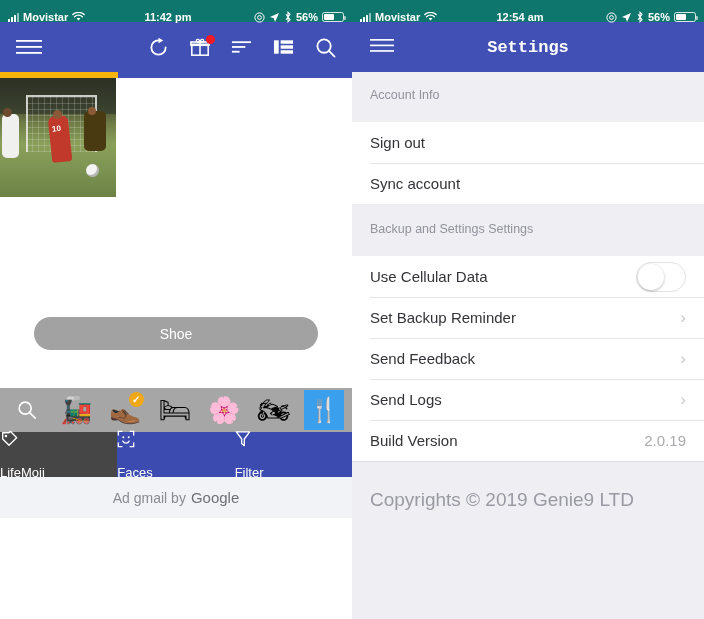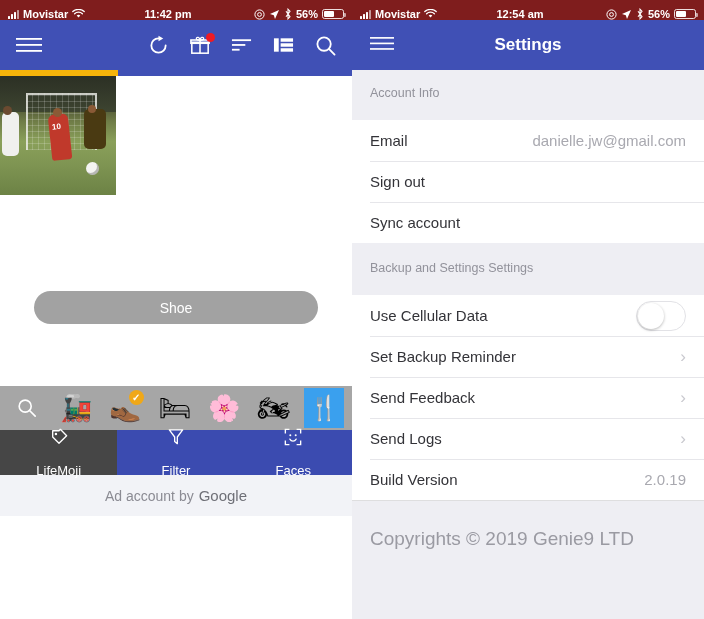--- a/index.html
+++ b/index.html
@@ -10,23 +10,23 @@
     overflow: hidden;
   }
   .screens { display: flex; width: 704px; height: 619px; }
   .screen { width: 352px; height: 619px; position: relative; overflow: hidden; }
   .screen-left { background: #ffffff; }
   .screen-right { background: #eeeef3; }
 
   
   .statusbar {
     height: 20px; width: 100%;
-    background: #7f1d1d;
-    display: flex; align-items: flex-end;
-    padding: 0 8px;
+    background: #0f766e;
+    display: flex; align-items: flex-start;
+    padding: 11px 8px;
     color: #ffffff;
     font-size: 11px; font-weight: bold;
     position: relative;
   }
   .sb-left { display: flex; align-items: center; gap: 4px; }
   .sb-center {
     position: absolute; left: 0; right: 16px; text-align: center;
     font-size: 11px; font-weight: bold; pointer-events: none;
   }
   .sb-right {
@@ -104,21 +104,21 @@
       background:#6b4a30; border-radius:50%; }
   .keeper { position:absolute; left:72%; top:28%; width:22px; height:40px;
       background:#4a3a12; border-radius:5px; }
   .keeper-head { position:absolute; left:76%; top:24%; width:8px; height:8px;
       background:#8a5a36; border-radius:50%; }
   .ball { position:absolute; left:74%; top:72%; width:13px; height:13px;
       background:#f4f4f2; border-radius:50%;
       box-shadow: inset -2px -2px 0 rgba(0,0,0,.25); }
 
   
-  .pill-wrap { padding: 0 34px; margin-top: 96px; }
+  .pill-wrap { padding: 0 34px; margin-top: 120px; }
   .pill {
     height: 33px; background: #a2a2a2; border-radius: 17px;
     display: flex; align-items: center; justify-content: center;
     color: #ffffff; font-size: 14px;
   }
 
   
   .emoji-strip {
     height: 44px; background: #a6a6a6;
     display: flex; align-items: center; justify-content: space-between;
@@ -131,42 +131,42 @@
     background:#f0a818; border-radius:50%;
     display:flex;align-items:center;justify-content:center;
     color:#fff; font-size:10px; font-weight:bold;
   }
   .emoji-last { width: 40px; height: 40px; background: #3aa0ee;
     display:flex;align-items:center;justify-content:center; font-size:24px; }
 
   
   .bottom-tabs { height: 45px; display: flex; }
   .btab { flex: 1; display: flex; flex-direction: column;
-    align-items: center; justify-content: center; gap: 17px;
+    justify-content: center; gap: 17px;
     color: #ffffff; font-size: 13px; }
   .btab.active { background: #464646; }
   .btab.inactive { background: #3b4bb0; }
   .btab .bt-ico { height: 19px; display:flex; align-items:center; }
 
   
   .ad-footer {
     height: 41px; background: #f2f3f7;
     display: flex; align-items: center; justify-content: center;
     gap: 5px; color: #8b8b93; font-size: 14px;
   }
   .ad-google { color: #6f7077; font-size: 15px; }
 
   
   .set-header {
     height: 50px; background: #4050b5;
     display: flex; align-items: center; padding: 0 18px; position: relative;
   }
   .set-title {
     position: absolute; left: 0; right: 0; text-align: center;
-    color: #fff; font-size: 17px; font-weight: bold; pointer-events: none;
+    color: #fff; font-size: 17px; font-weight: bold; pointer-events: none; font-family: Liberation Mono, monospace;
   }
   .sec-head {
     background: #eeeef3; color: #92929b;
     font-size: 12.5px; display: flex; align-items: flex-end;
     padding: 0 18px 20px; box-sizing: border-box;
   }
   .sec-head.tall { height: 50px; }
   .sec-head.tall2 { height: 52px; }
   .row {
     background: #ffffff; height: 41px;
@@ -338,44 +338,44 @@
         <span class="bt-ico">
           <svg width="18" height="18" viewBox="0 0 20 20">
             <path d="M11.5 1.5 L18.5 8.5 L10 17 L3 10 L3 3 L10 3 Z" stroke="#fff" stroke-width="1.5" fill="none" stroke-linejoin="round"></path>
             <circle cx="6.6" cy="6.6" r="1.4" fill="#fff"></circle>
           </svg>
         </span>
         <span>LifeMoji</span>
       </div>
       <div class="btab inactive">
         <span class="bt-ico">
-          <svg width="16" height="18" viewBox="0 0 18 20">
-            <path d="M1.5 2 L16.5 2 L10.5 10 L10.5 17.5 L7.5 15 L7.5 10 Z" stroke="#fff" stroke-width="1.5" fill="none" stroke-linejoin="round"></path>
-          </svg>
-        </span>
-        <span>Filter</span>
-      </div>
-      <div class="btab inactive">
-        <span class="bt-ico">
           <svg width="18" height="18" viewBox="0 0 20 20">
             <path d="M1.5 6 L1.5 1.5 L6 1.5" stroke="#fff" stroke-width="1.5" fill="none"></path>
             <path d="M14 1.5 L18.5 1.5 L18.5 6" stroke="#fff" stroke-width="1.5" fill="none"></path>
             <path d="M18.5 14 L18.5 18.5 L14 18.5" stroke="#fff" stroke-width="1.5" fill="none"></path>
             <path d="M6 18.5 L1.5 18.5 L1.5 14" stroke="#fff" stroke-width="1.5" fill="none"></path>
             <circle cx="7" cy="8" r="1.1" fill="#fff"></circle>
             <circle cx="13" cy="8" r="1.1" fill="#fff"></circle>
             <path d="M6.5 12.4 A4 4 0 0 0 13.5 12.4" stroke="#fff" stroke-width="1.4" fill="none" stroke-linecap="round"></path>
           </svg>
         </span>
         <span>Faces</span>
       </div>
+      <div class="btab inactive">
+        <span class="bt-ico">
+          <svg width="16" height="18" viewBox="0 0 18 20">
+            <path d="M1.5 2 L16.5 2 L10.5 10 L10.5 17.5 L7.5 15 L7.5 10 Z" stroke="#fff" stroke-width="1.5" fill="none" stroke-linejoin="round"></path>
+          </svg>
+        </span>
+        <span>Filter</span>
+      </div>
     </div>
 
     <div class="ad-footer">
-      <span>Ad account by</span>
+      <span>Ad gmail by</span>
       <span class="ad-google">Google</span>
     </div>
   </div>
 
   <div class="screen screen-right">
 
     <div class="statusbar">
       <div class="sb-left">
         <span class="sig">
             <i></i>
@@ -417,24 +417,20 @@
           <rect x="0" y="14" width="26" height="1.8" fill="#fff"></rect>
         </svg>
       </span>
       <span class="set-title">Settings</span>
     </div>
 
     <div class="right-body">
 
       <div class="sec-head tall">Account Info</div>
       <div class="row">
-        <span class="row-label">Email</span>
-        <span class="row-value">danielle.jw@gmail.com</span>
-      </div>
-      <div class="row">
         <span class="row-label">Sign out</span>
       </div>
       <div class="row">
         <span class="row-label">Sync account</span>
       </div>
 
       <div class="sec-head tall2">Backup and Settings Settings</div>
       <div class="row">
         <span class="row-label">Use Cellular Data</span>
         <span class="toggle">

